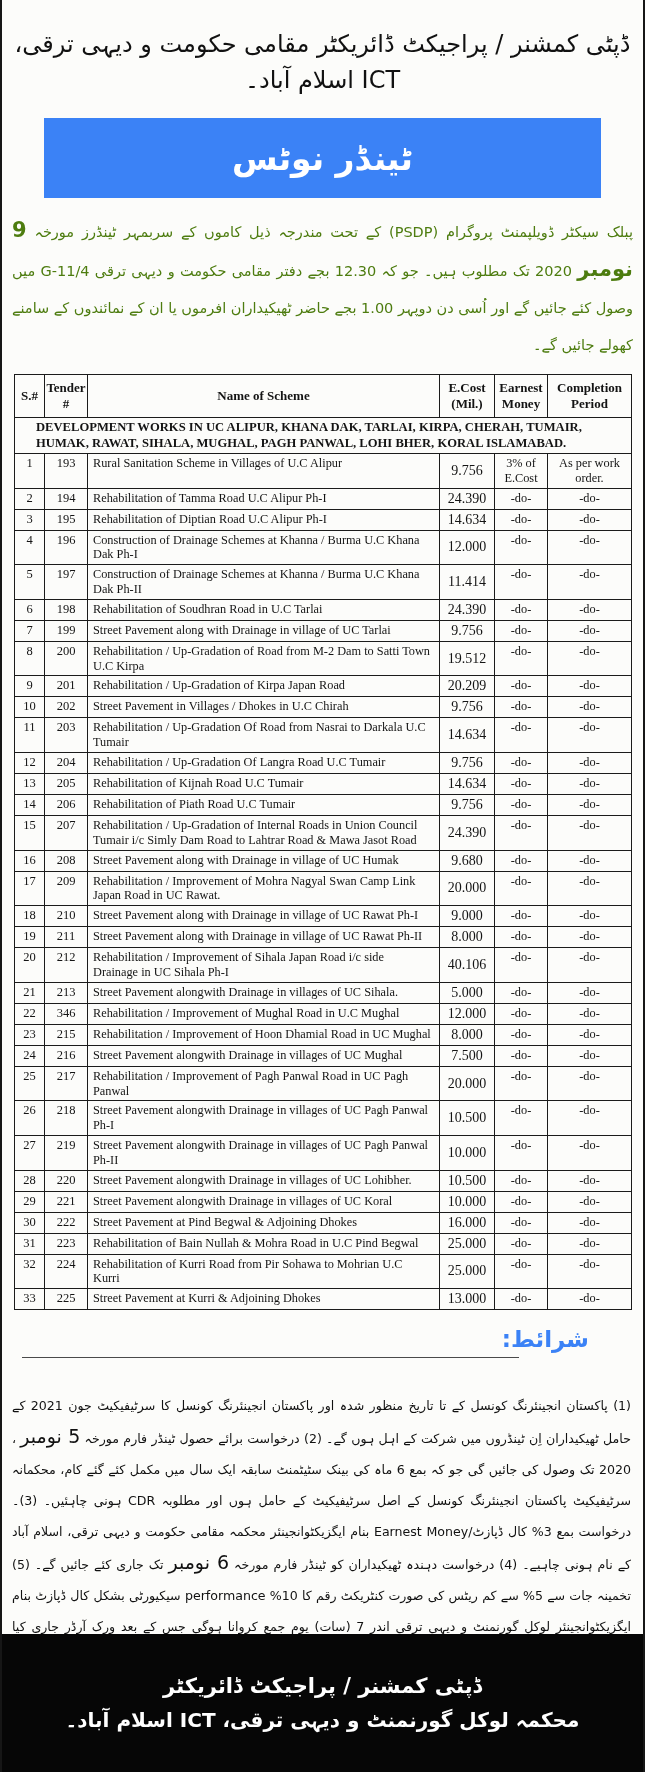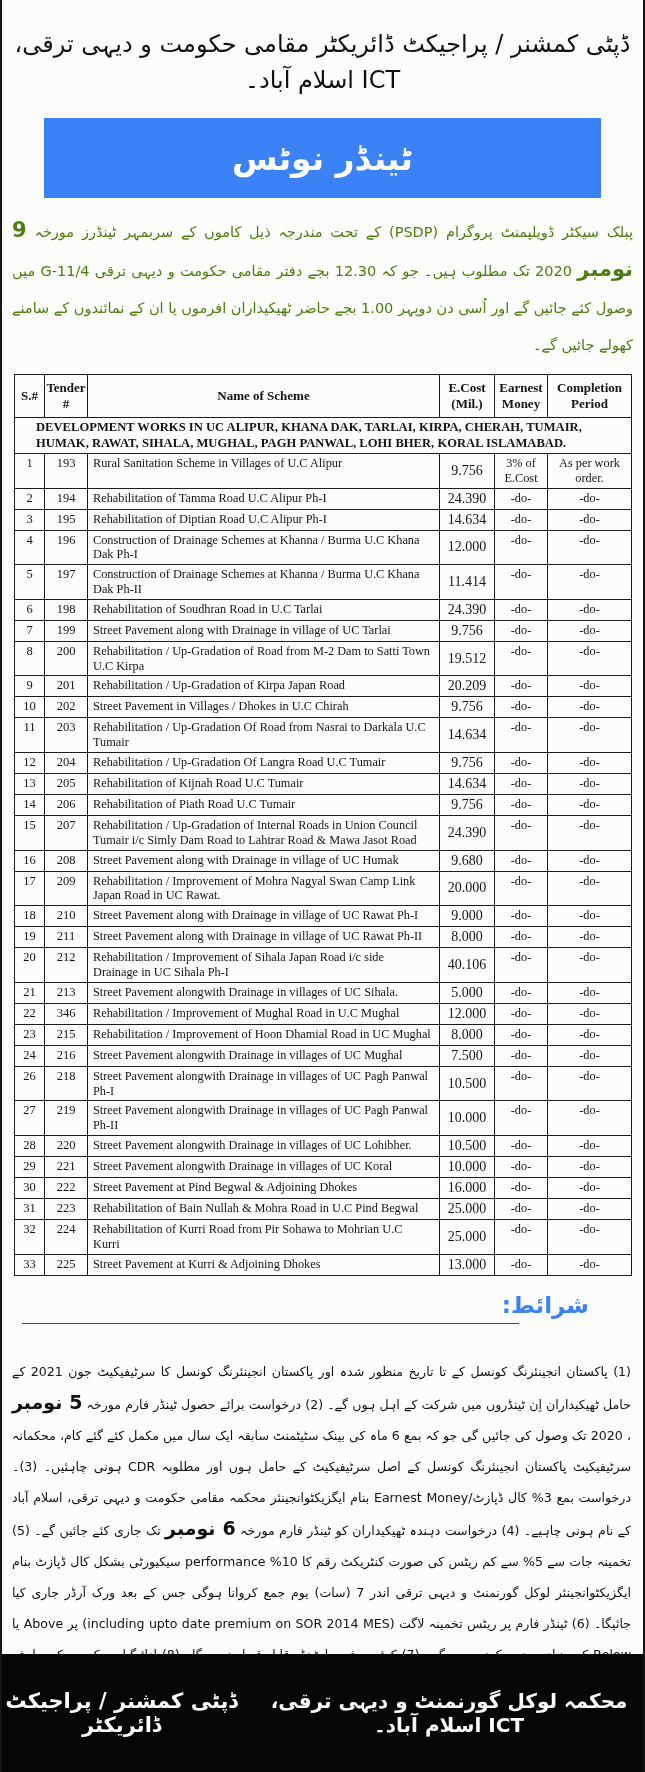--- a/index.html
+++ b/index.html
@@ -132,37 +132,38 @@
   .conditions{
     margin:24px 12px 0 10px;
     direction:rtl;
     text-align:justify;
     font-family:"DejaVu Sans", sans-serif;
     font-size:12.6px;
     line-height:31px;
     color:#111;
   }
   .conditions .big-date{
-    font-weight:bold;
+    font-weight:normal;
     font-size:19px;
   }
   .pid{
     margin:6px 0 0 32px;
     font-family:"Liberation Sans", sans-serif;
     font-weight:bold;
     font-size:15px;
     color:#111;
   }
   
   .footer-band{
     position:absolute;
     left:-2px;right:-2px;bottom:0;
-    height:118px;
+    height:138px;
     background:#060606;
     display:flex;
+    flex-direction:column;
     align-items:center;
     justify-content:center;
     gap:10px;
   }
   .footer-line{
     color:#fff;
     direction:rtl;
     font-family:"DejaVu Sans", sans-serif;
     font-weight:bold;
     text-align:center;
@@ -398,20 +399,28 @@
       </tr>
         <tr>
         <td class="c-serial">24</td>
         <td class="c-tender">216</td>
         <td class="c-name">Street Pavement alongwith Drainage in villages of UC Mughal</td>
         <td class="c-cost">7.500</td>
         <td class="c-earnest">-do-</td>
         <td class="c-period">-do-</td>
       </tr>
         <tr>
+        <td class="c-serial">25</td>
+        <td class="c-tender">217</td>
+        <td class="c-name">Rehabilitation / Improvement of Pagh Panwal Road in UC Pagh Panwal</td>
+        <td class="c-cost">20.000</td>
+        <td class="c-earnest">-do-</td>
+        <td class="c-period">-do-</td>
+      </tr>
+        <tr>
         <td class="c-serial">26</td>
         <td class="c-tender">218</td>
         <td class="c-name">Street Pavement alongwith Drainage in villages of UC Pagh Panwal Ph-I</td>
         <td class="c-cost">10.500</td>
         <td class="c-earnest">-do-</td>
         <td class="c-period">-do-</td>
       </tr>
         <tr>
         <td class="c-serial">27</td>
         <td class="c-tender">219</td>

